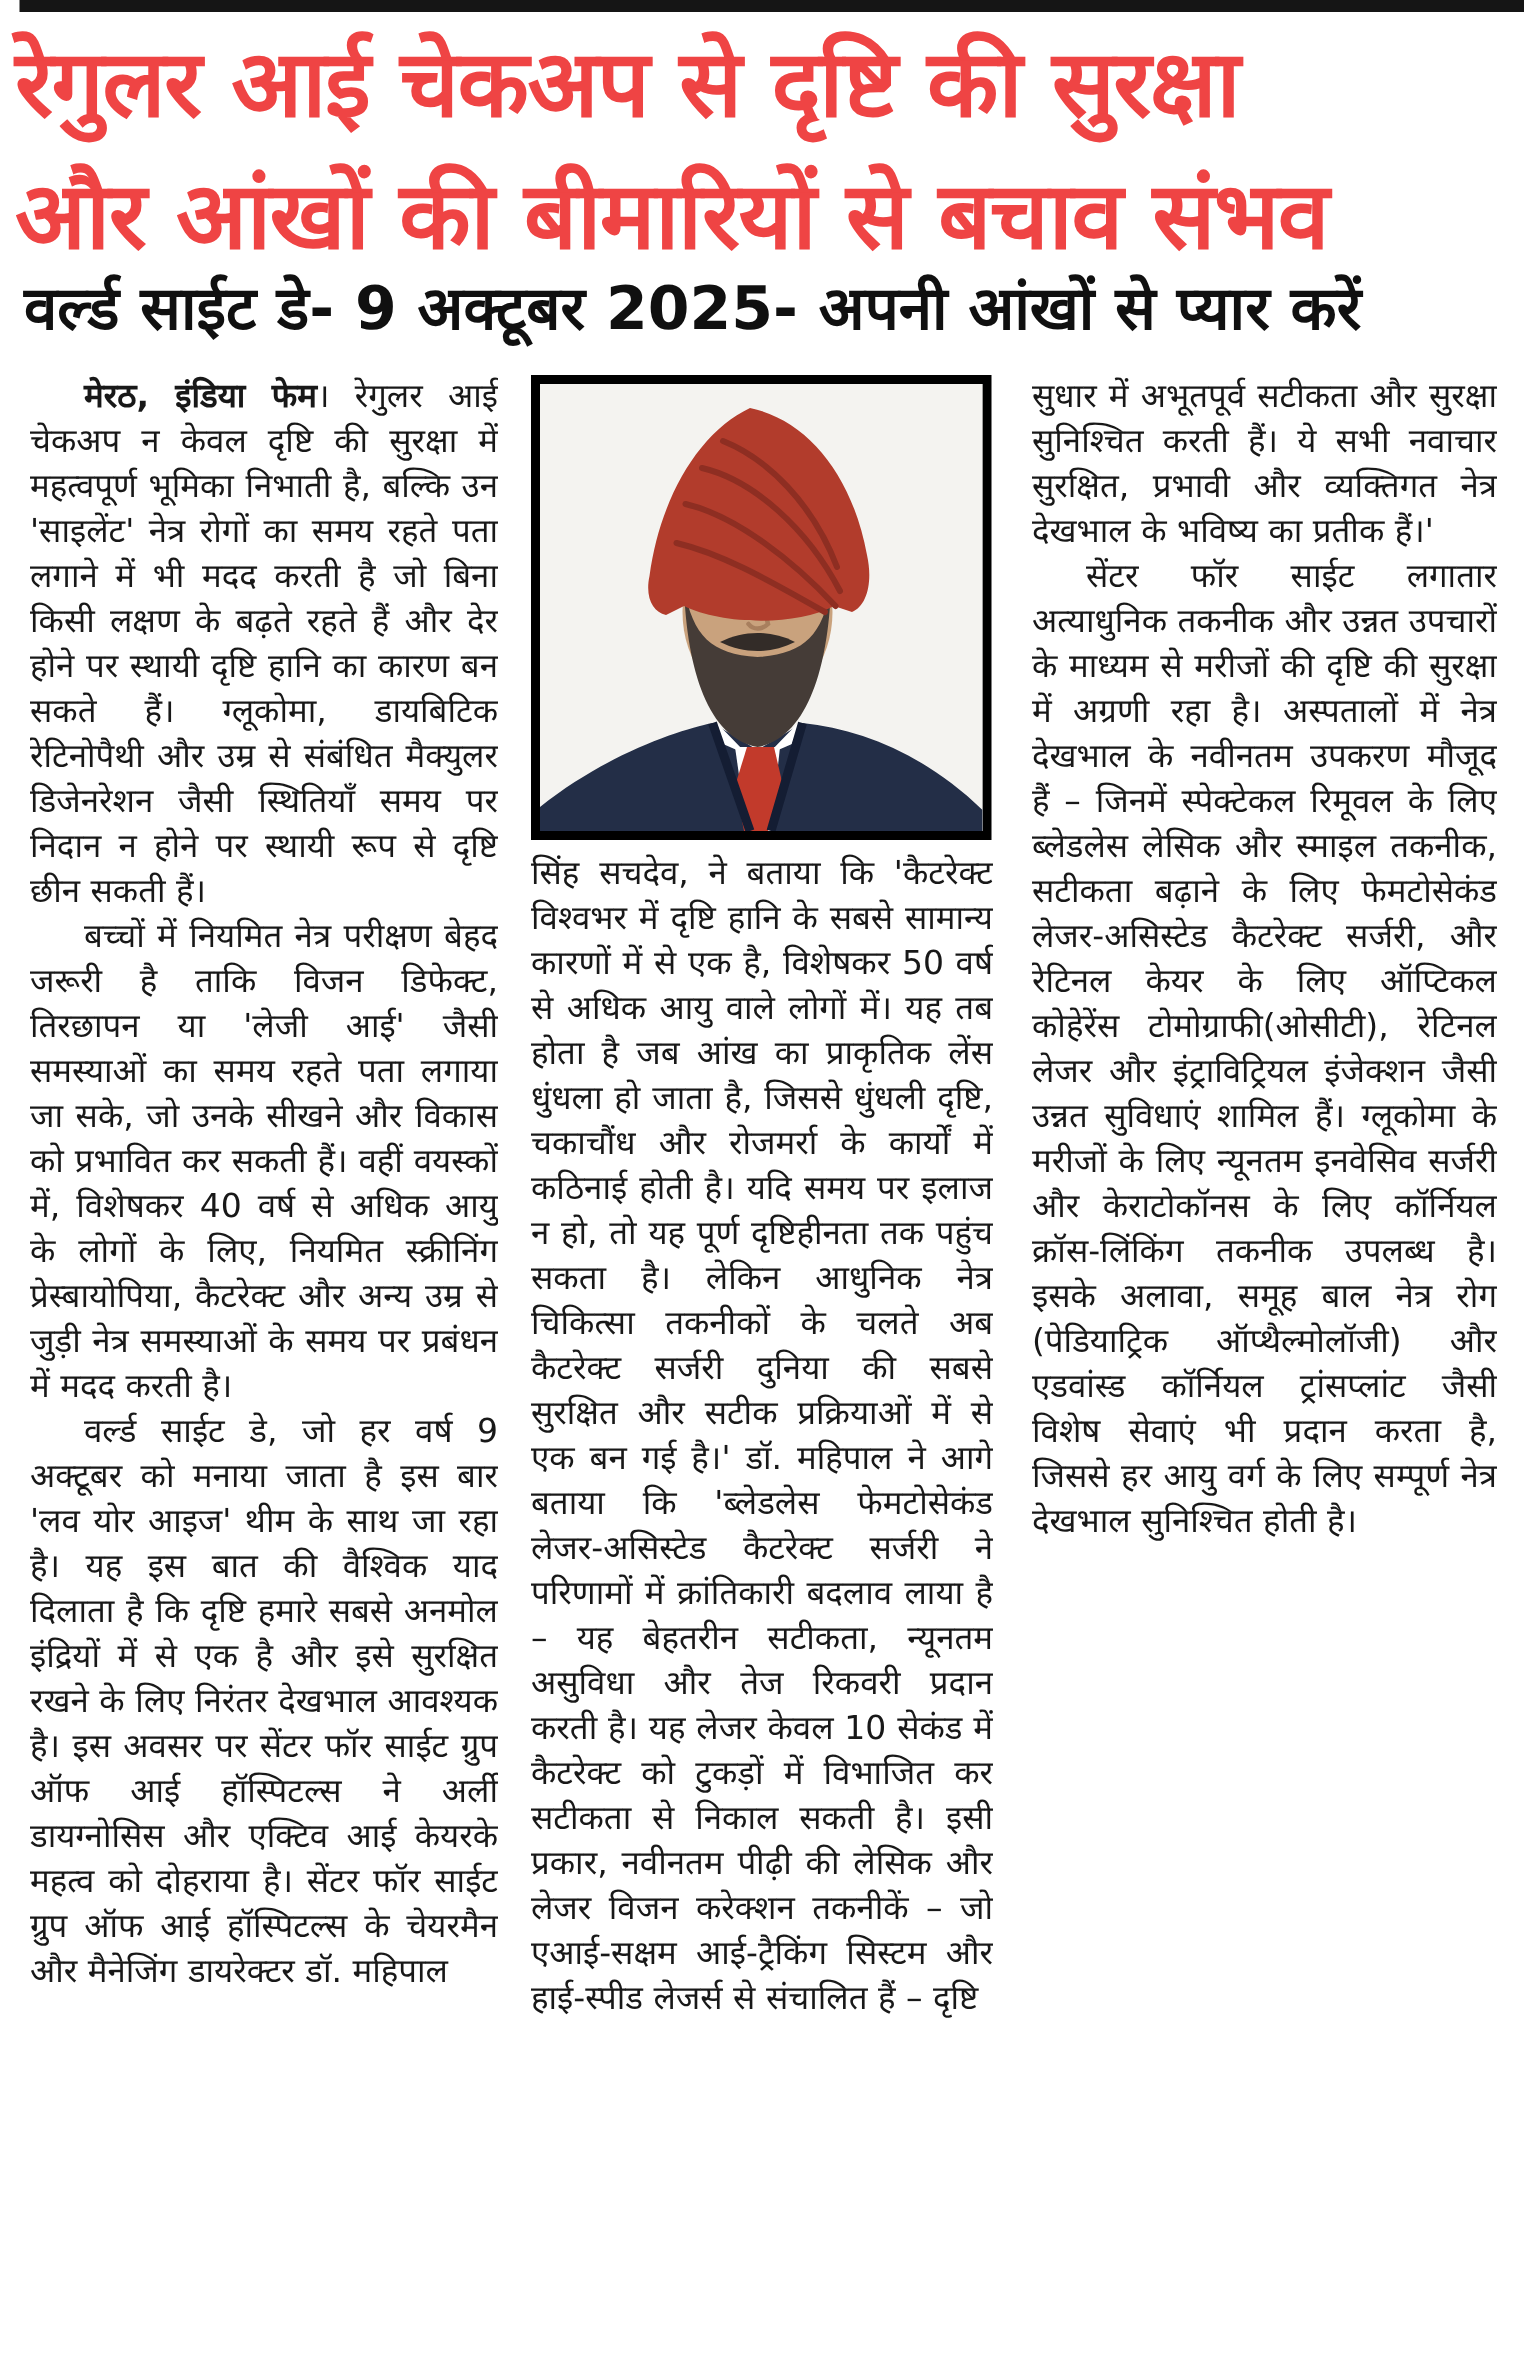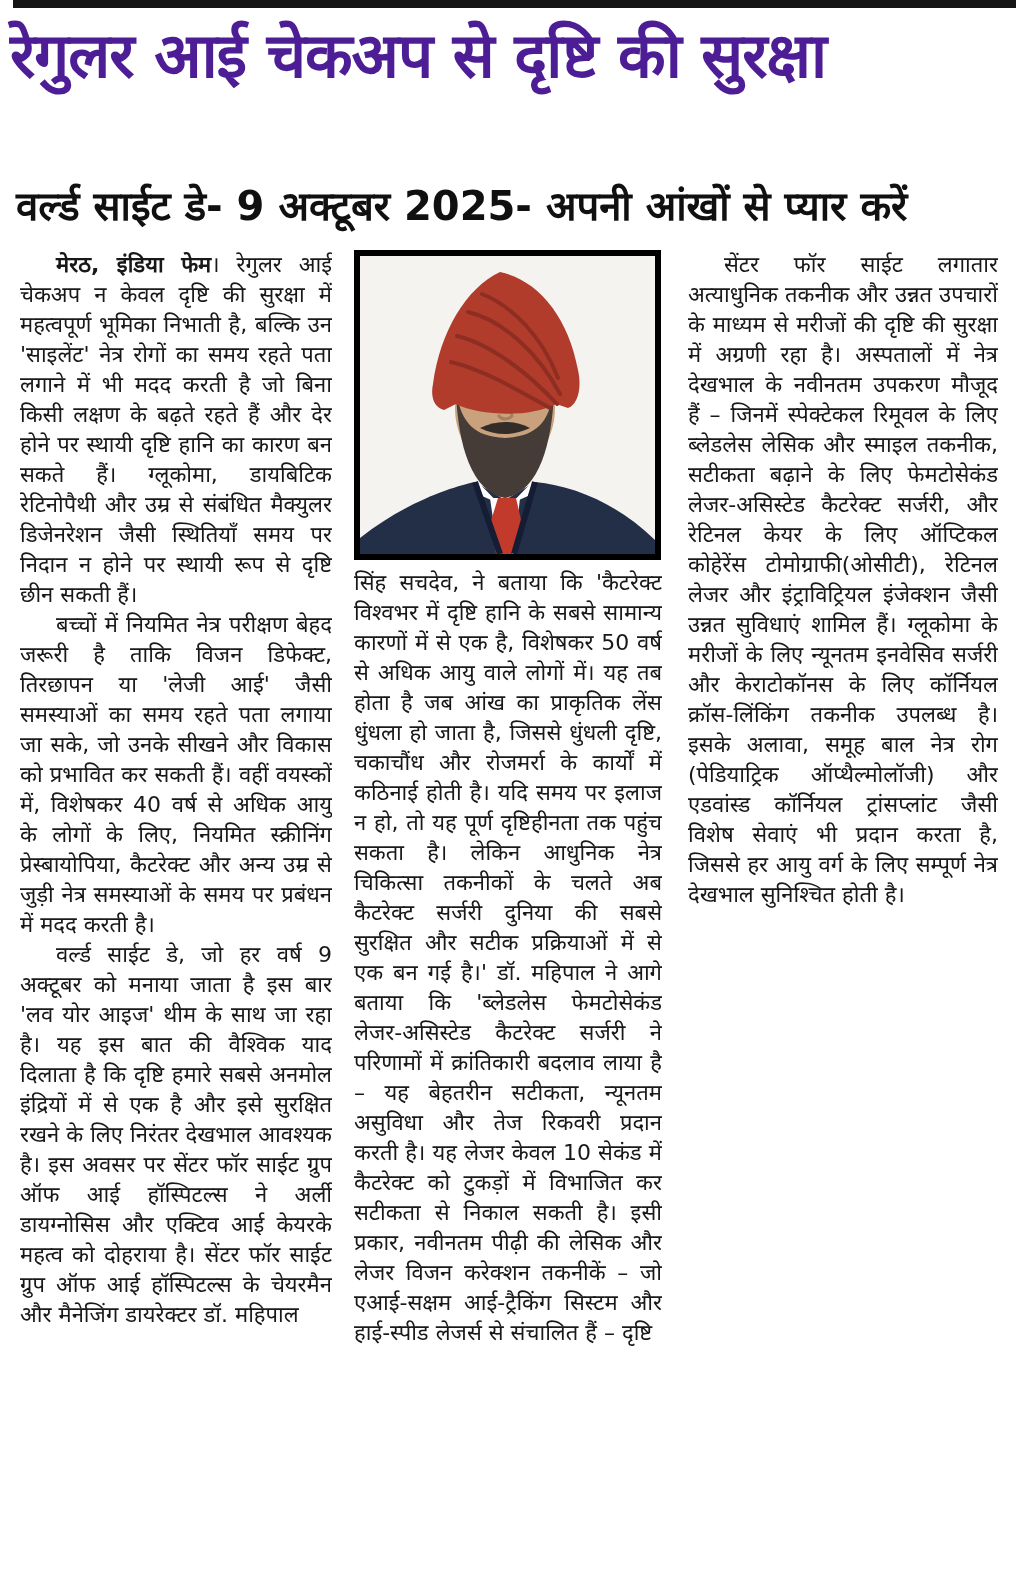--- a/index.html
+++ b/index.html
@@ -2,21 +2,21 @@
 <html lang="hi"><head>
 <meta charset="utf-8">
 <style>
   html,body{margin:0;padding:0;background:#ffffff;}
   .page{
     position:relative;width:1016px;height:1573px;background:#ffffff;
     font-family:"DejaVu Sans",sans-serif;color:#141414;overflow:hidden;
   }
   .top-bar{position:absolute;left:13px;top:0;width:1003px;height:8px;background:#151515;}
   .headline{position:absolute;left:10px;top:12px;width:1000px;margin:0;
-    font-size:62px;line-height:88px;font-weight:700;color:#4c1d95;letter-spacing:-1px;}
+    font-size:62px;line-height:88px;font-weight:700;color:#ef4444;letter-spacing:-1px;}
   .hl-line{display:block;white-space:nowrap;}
   .subheadline{position:absolute;left:16px;top:180px;width:994px;margin:0;
     font-size:40px;line-height:52px;font-weight:700;color:#101010;white-space:nowrap;}
   .columns{position:absolute;left:0;top:250px;width:1016px;height:1323px;}
   .col{position:absolute;top:0;text-align:justify;}
   .col p{margin:0;font-size:22px;line-height:30px;color:#181818;}
   .col p.indent{text-indent:36px;}
   .col1{left:20px;width:312px;height:1323px;overflow:hidden;}
   .col2{left:354px;width:308px;height:1171px;}
   .col3{left:688px;width:310px;height:1323px;overflow:hidden;}
@@ -28,20 +28,21 @@
 </style>
 </head>
 <body>
 
 <div class="page">
 
   <div class="top-bar"></div>
 
   <h1 class="headline">
     <span class="hl-line">रेगुलर आई चेकअप से दृष्टि की सुरक्षा</span>
+    <span class="hl-line">और आंखों की बीमारियों से बचाव संभव</span>
   </h1>
 
   <h2 class="subheadline">वर्ल्ड साईट डे- 9 अक्टूबर 2025- अपनी आंखों से प्यार करें</h2>
 
   <div class="columns">
 
     <div class="col col1">
       <p class="para indent"><b class="dateline">मेरठ, इंडिया फेम</b><span>। रेगुलर आई चेकअप न केवल दृष्टि की सुरक्षा में महत्वपूर्ण भूमिका निभाती है, बल्कि उन 'साइलेंट' नेत्र रोगों का समय रहते पता लगाने में भी मदद करती है जो बिना किसी लक्षण के बढ़ते रहते हैं और देर होने पर स्थायी दृष्टि हानि का कारण बन सकते हैं। ग्लूकोमा, डायबिटिक रेटिनोपैथी और उम्र से संबंधित मैक्युलर डिजेनरेशन जैसी स्थितियाँ समय पर निदान न होने पर स्थायी रूप से दृष्टि छीन सकती हैं।</span></p>
       <p class="para indent">बच्चों में नियमित नेत्र परीक्षण बेहद जरूरी है ताकि विजन डिफेक्ट, तिरछापन या 'लेजी आई' जैसी समस्याओं का समय रहते पता लगाया जा सके, जो उनके सीखने और विकास को प्रभावित कर सकती हैं। वहीं वयस्कों में, विशेषकर 40 वर्ष से अधिक आयु के लोगों के लिए, नियमित स्क्रीनिंग प्रेस्बायोपिया, कैटरेक्ट और अन्य उम्र से जुड़ी नेत्र समस्याओं के समय पर प्रबंधन में मदद करती है।</p>
       <p class="para indent">वर्ल्ड साईट डे, जो हर वर्ष 9 अक्टूबर को मनाया जाता है इस बार 'लव योर आइज' थीम के साथ जा रहा है। यह इस बात की वैश्विक याद दिलाता है कि दृष्टि हमारे सबसे अनमोल इंद्रियों में से एक है और इसे सुरक्षित रखने के लिए निरंतर देखभाल आवश्यक है। इस अवसर पर सेंटर फॉर साईट ग्रुप ऑफ आई हॉस्पिटल्स ने अर्ली डायग्नोसिस और एक्टिव आई केयरके महत्व को दोहराया है। सेंटर फॉर साईट ग्रुप ऑफ आई हॉस्पिटल्स के चेयरमैन और मैनेजिंग डायरेक्टर डॉ. महिपाल</p>
@@ -77,17 +78,18 @@
           <path d="M140 16 C106 32 80 76 73 128 C70 142 75 152 84 154 L96 148 C120 160 170 162 196 148 L208 152 C218 148 222 132 218 114 C208 60 178 24 140 16 Z" fill="#b23c2c"></path>
           <path d="M122 38 C152 50 182 80 198 122 M108 56 C142 64 178 96 200 138 M97 80 C131 88 169 118 197 148 M91 106 C125 114 161 136 190 152" stroke-width="4" fill="none" stroke-linecap="round" stroke="#8e2e22"></path>
         </svg>
       </figure>
       <div class="col2-text">
         <p class="para">सिंह सचदेव, ने बताया कि 'कैटरेक्ट विश्वभर में दृष्टि हानि के सबसे सामान्य कारणों में से एक है, विशेषकर 50 वर्ष से अधिक आयु वाले लोगों में। यह तब होता है जब आंख का प्राकृतिक लेंस धुंधला हो जाता है, जिससे धुंधली दृष्टि, चकाचौंध और रोजमर्रा के कार्यों में कठिनाई होती है। यदि समय पर इलाज न हो, तो यह पूर्ण दृष्टिहीनता तक पहुंच सकता है। लेकिन आधुनिक नेत्र चिकित्सा तकनीकों के चलते अब कैटरेक्ट सर्जरी दुनिया की सबसे सुरक्षित और सटीक प्रक्रियाओं में से एक बन गई है।' डॉ. महिपाल ने आगे बताया कि 'ब्लेडलेस फेमटोसेकंड लेजर-असिस्टेड कैटरेक्ट सर्जरी ने परिणामों में क्रांतिकारी बदलाव लाया है – यह बेहतरीन सटीकता, न्यूनतम असुविधा और तेज रिकवरी प्रदान करती है। यह लेजर केवल 10 सेकंड में कैटरेक्ट को टुकड़ों में विभाजित कर सटीकता से निकाल सकती है। इसी प्रकार, नवीनतम पीढ़ी की लेसिक और लेजर विजन करेक्शन तकनीकें – जो एआई-सक्षम आई-ट्रैकिंग सिस्टम और हाई-स्पीड लेजर्स से संचालित हैं – दृष्टि</p>
       </div>
     </div>
 
     <div class="col col3">
+      <p class="para">सुधार में अभूतपूर्व सटीकता और सुरक्षा सुनिश्चित करती हैं। ये सभी नवाचार सुरक्षित, प्रभावी और व्यक्तिगत नेत्र देखभाल के भविष्य का प्रतीक हैं।'</p>
       <p class="para indent">सेंटर फॉर साईट लगातार अत्याधुनिक तकनीक और उन्नत उपचारों के माध्यम से मरीजों की दृष्टि की सुरक्षा में अग्रणी रहा है। अस्पतालों में नेत्र देखभाल के नवीनतम उपकरण मौजूद हैं – जिनमें स्पेक्टेकल रिमूवल के लिए ब्लेडलेस लेसिक और स्माइल तकनीक, सटीकता बढ़ाने के लिए फेमटोसेकंड लेजर-असिस्टेड कैटरेक्ट सर्जरी, और रेटिनल केयर के लिए ऑप्टिकल कोहेरेंस टोमोग्राफी(ओसीटी), रेटिनल लेजर और इंट्राविट्रियल इंजेक्शन जैसी उन्नत सुविधाएं शामिल हैं। ग्लूकोमा के मरीजों के लिए न्यूनतम इनवेसिव सर्जरी और केराटोकॉनस के लिए कॉर्नियल क्रॉस-लिंकिंग तकनीक उपलब्ध है। इसके अलावा, समूह बाल नेत्र रोग (पेडियाट्रिक ऑप्थैल्मोलॉजी) और एडवांस्ड कॉर्नियल ट्रांसप्लांट जैसी विशेष सेवाएं भी प्रदान करता है, जिससे हर आयु वर्ग के लिए सम्पूर्ण नेत्र देखभाल सुनिश्चित होती है।</p>
     </div>
 
   </div>
 </div>
 
 </body></html>

